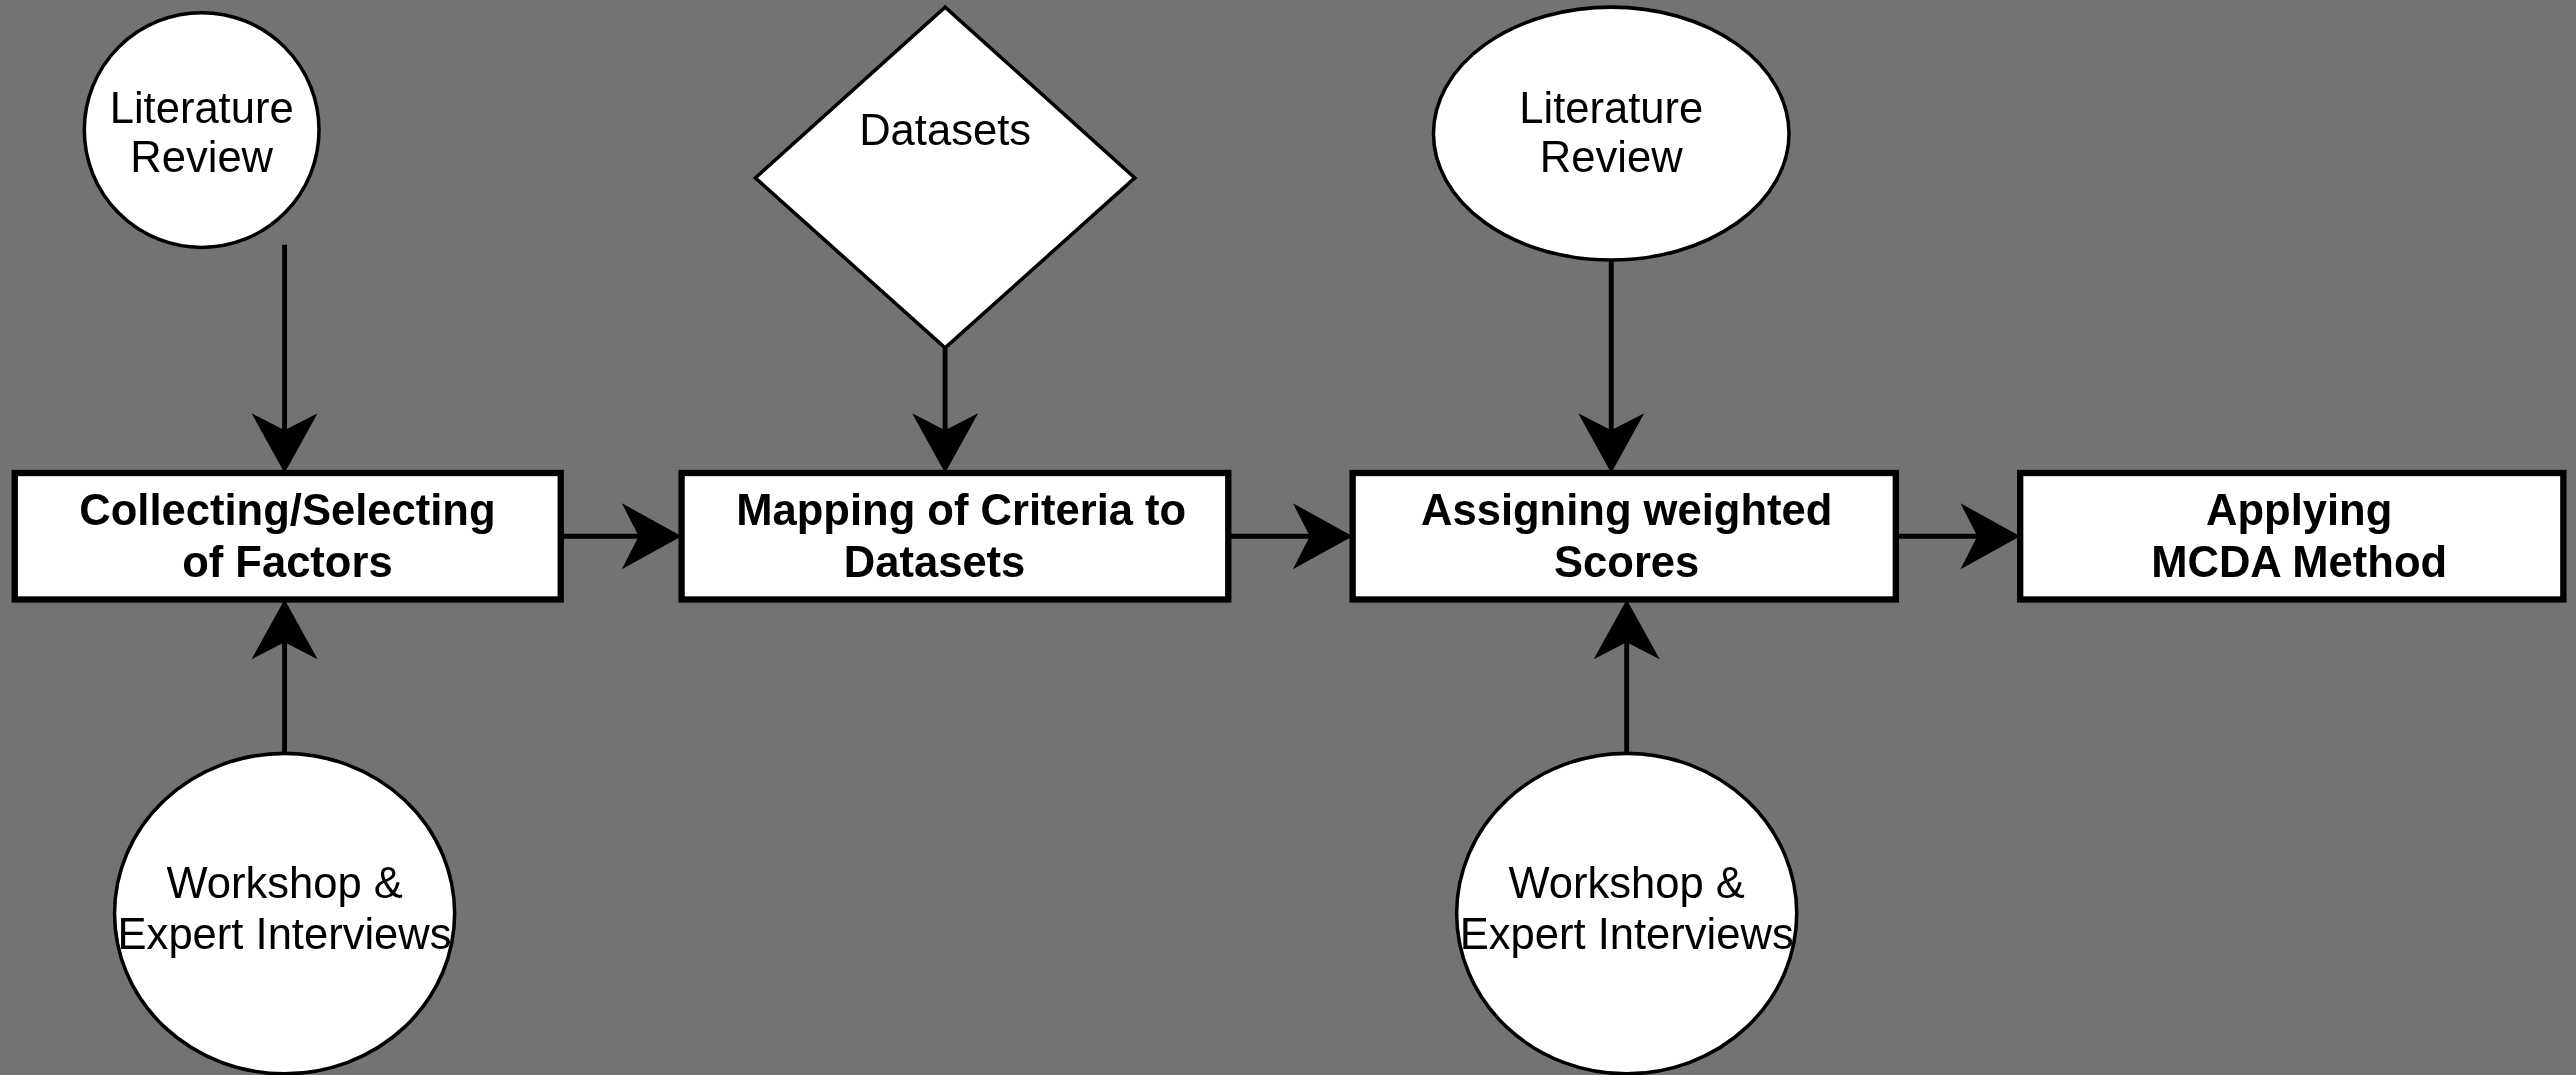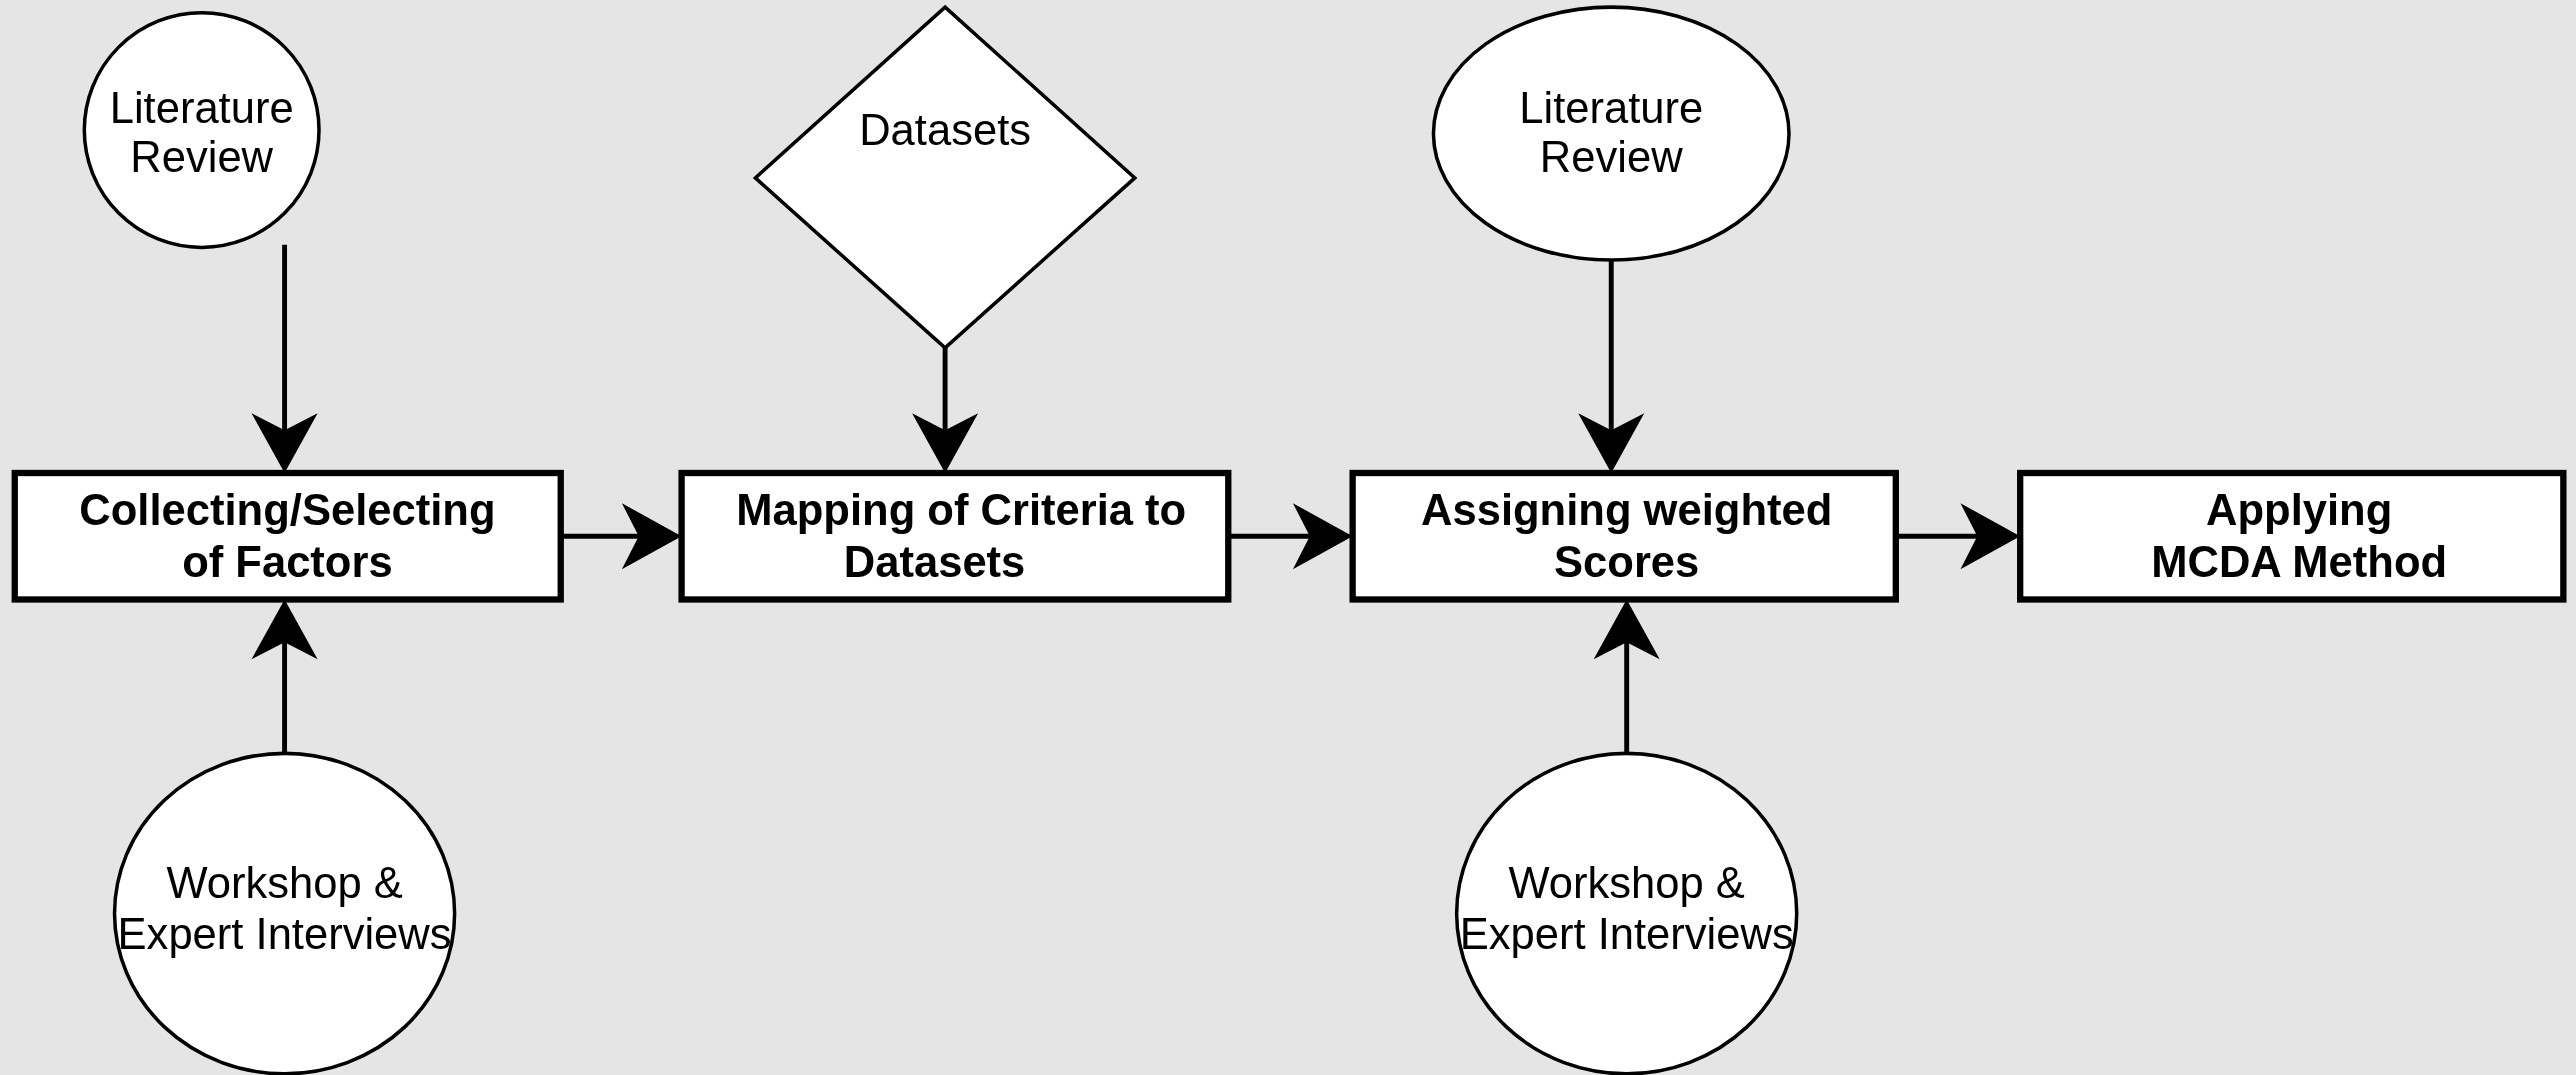--- a/index.html
+++ b/index.html
@@ -11,21 +11,21 @@
   body {
     width: 2576px;
     height: 1076px;
     overflow: hidden;
     font-family: "Liberation Sans", sans-serif;
   }
   #flow-root {
     position: relative;
     width: 2576px;
     height: 1076px;
-    background: #e5e5e5;
+    background: #737373;
   }
   svg.flow-canvas {
     display: block;
     width: 2576px;
     height: 1076px;
   }
   .shape-outline {
     fill: #ffffff;
     stroke: #000000;
     stroke-width: 5;

